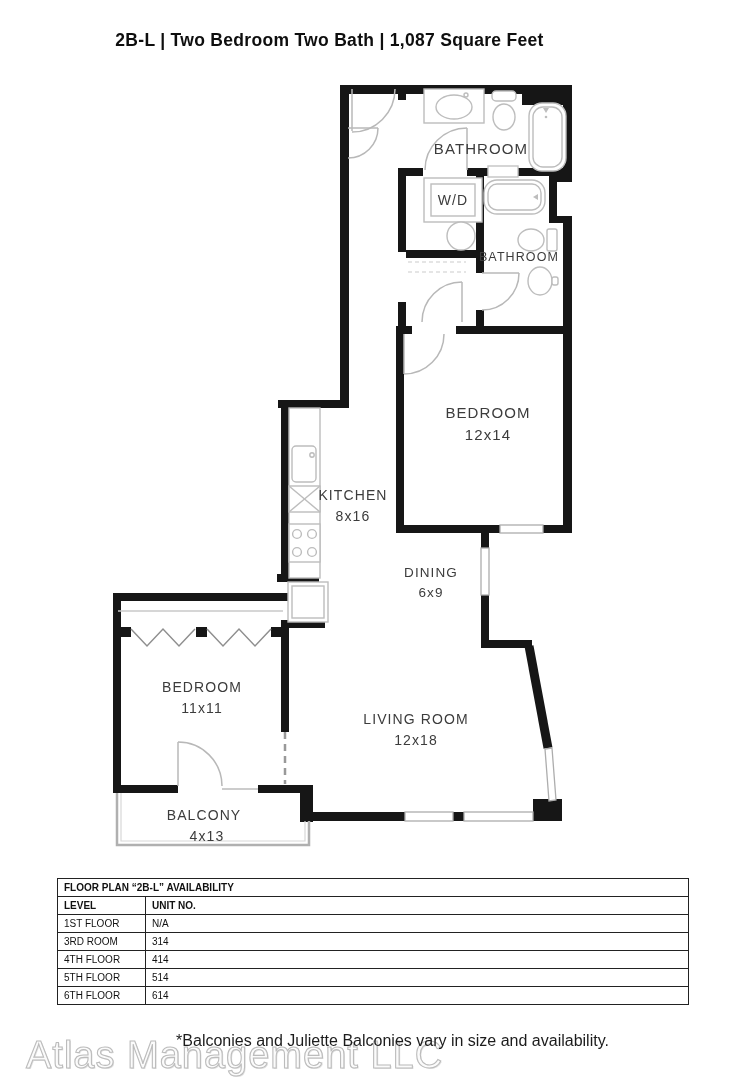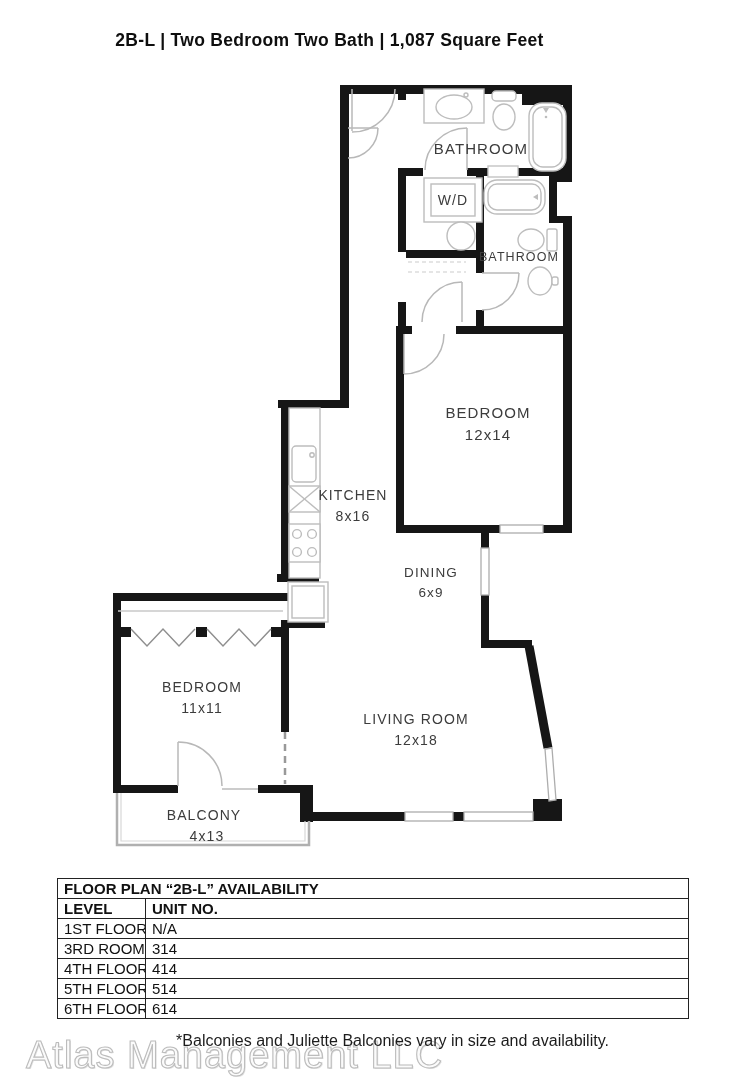--- a/index.html
+++ b/index.html
@@ -16,21 +16,21 @@
   
   .lbl { font-family:"Liberation Sans", sans-serif; fill:#3c3c3c;
          letter-spacing:1.1px; text-anchor:middle; font-weight:500; }
   .fs15 { font-size:15px; } .fs14 { font-size:14px; }
   .fs13 { font-size:13.5px; } .fs12 { font-size:12.5px; }
 
   
   .avail { position:absolute; top:878px; left:57px; }
   .avail table { border-collapse:collapse; table-layout:fixed; width:631px; }
   .avail td {
-    border:1.7px solid #222222; font-size:15px; color:#111;
+    border:1.7px solid #222222; font-size:10px; color:#111;
     padding:1px 4px 1px 6px; height:15px; vertical-align:middle;
     overflow:hidden; white-space:nowrap;
   }
   .t-title td, .t-head td { font-weight:bold; }
 
   .note {
     position:absolute; top:1032px; left:0; width:745px; text-align:center;
     font-size:16px; color:#1c1c1c; z-index:3;padding-left:20px;
   }
   .watermark {

